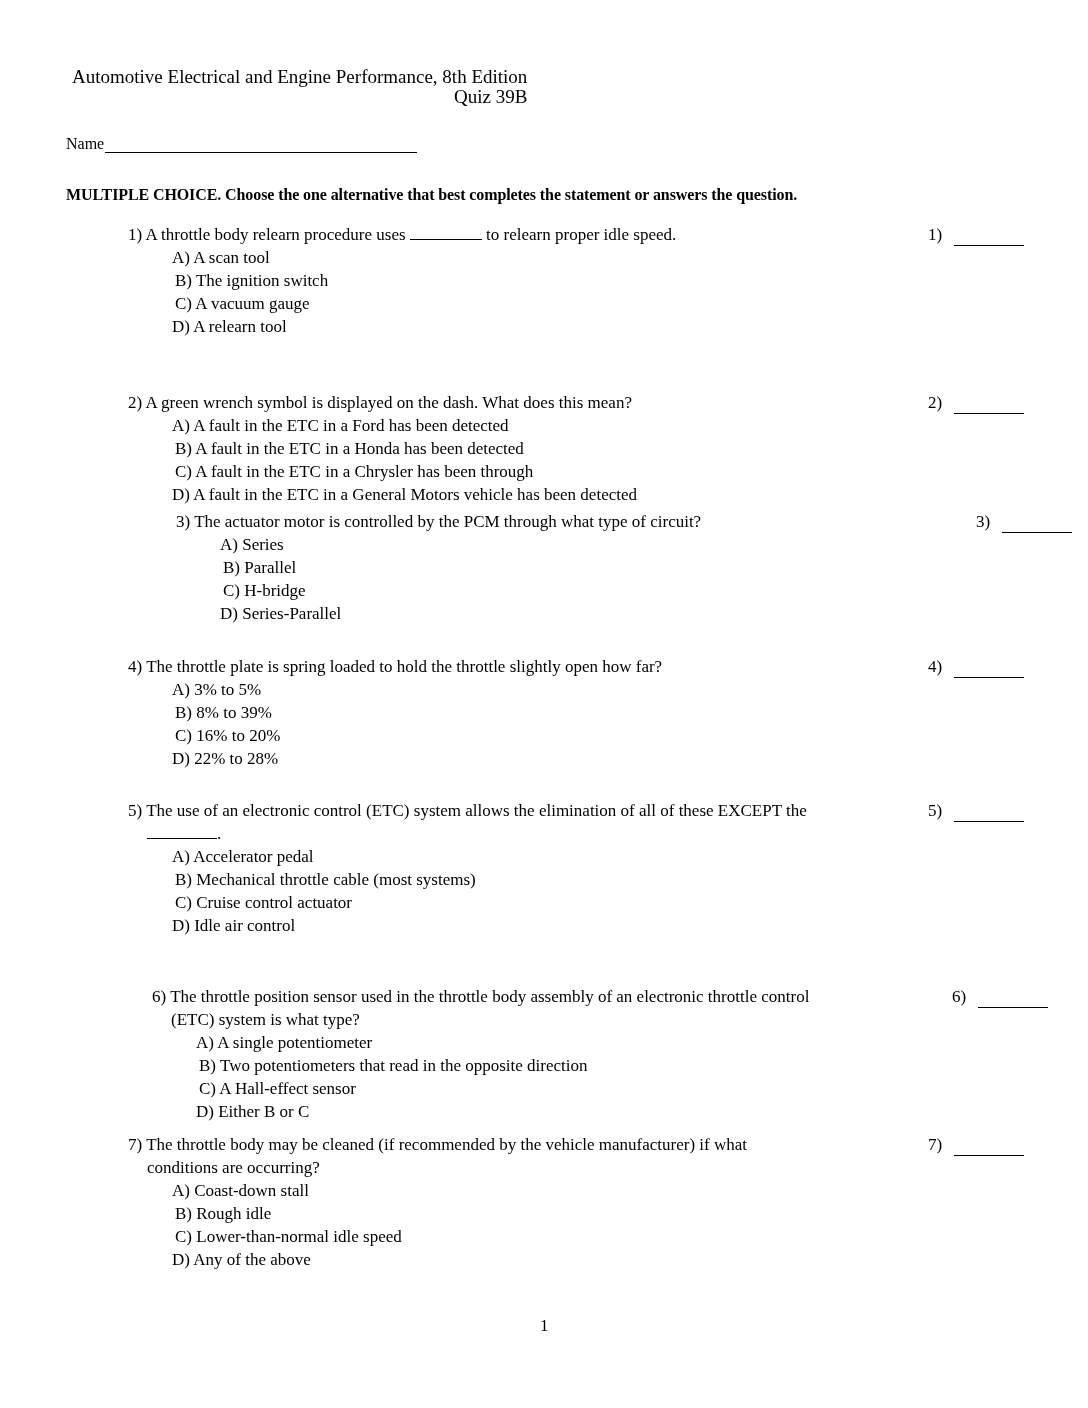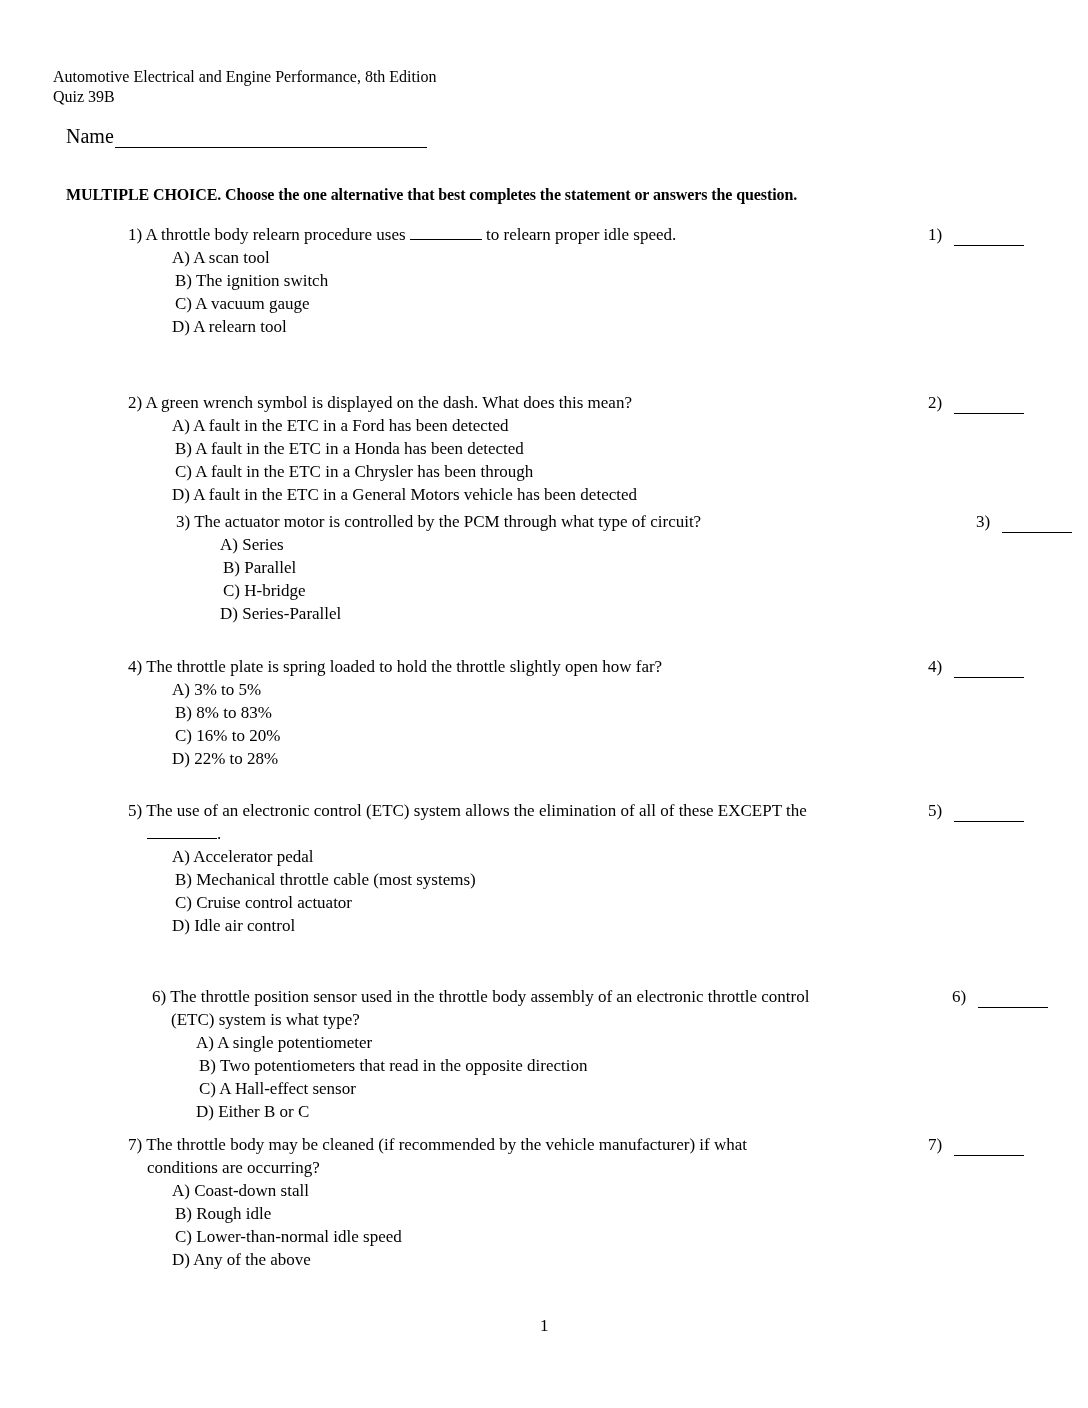--- a/index.html
+++ b/index.html
@@ -1,21 +1,21 @@
 <!DOCTYPE html>
 <html><head>
 <meta charset="utf-8">
 <style>
   html, body { margin: 0; padding: 0; background: #ffffff; }
   body {
     width: 1088px; height: 1408px; position: relative; overflow: hidden;
     color: #000; font-family: "Liberation Serif", "DejaVu Serif", serif;
   }
-  .header { position: absolute; left: 53px; top: 67px; font-size: 16px; line-height: 20px; }
-  .name-row { position: absolute; left: 66px; top: 125px; font-size: 20px; display: flex; align-items: flex-end; }
+  .header { position: absolute; left: 72px; top: 67px; font-size: 19px; line-height: 20px; text-align: right; }
+  .name-row { position: absolute; left: 66px; top: 134px; font-size: 16px; display: flex; align-items: flex-end; }
   .name-line { display: inline-block; width: 312px; border-bottom: 1.3px solid #000; height: 18px; margin-left: 1px; }
   .instructions { position: absolute; left: 66px; top: 186px; font-size: 16px; font-weight: bold; letter-spacing: -0.1px; }
 
   .q { position: absolute; left: 128px; width: 930px; font-size: 17px; line-height: 23px; }
   .q .stem { width: 770px; display: block; }
   .q .cont { padding-left: 19px; display: block; }
   .q .choices { padding-left: 44px; }
   .q .choice { display: block; height: 23px; }
   .q .choice.shift { padding-left: 3px; }
   .blank-inline { display: inline-block; width: 72px; border-bottom: 1.2px solid #000; height: 14px; vertical-align: baseline; }
@@ -93,21 +93,21 @@
   </div>
 </div>
 
 <div class="q" style="top:655px;">
   <span class="stem">
     <span>4)</span>
     <span>The throttle plate is spring loaded to hold the throttle slightly open how far?</span>
   </span>
   <div class="choices">
     <span class="choice">A) 3% to 5%</span>
-    <span class="choice shift">B) 8% to 83%</span>
+    <span class="choice shift">B) 8% to 39%</span>
     <span class="choice shift">C) 16% to 20%</span>
     <span class="choice">D) 22% to 28%</span>
   </div>
   <div class="answer">
     <span class="alabel">4)</span>
     <span class="aline"></span>
   </div>
 </div>
 
 <div class="q" style="top:799px;">

